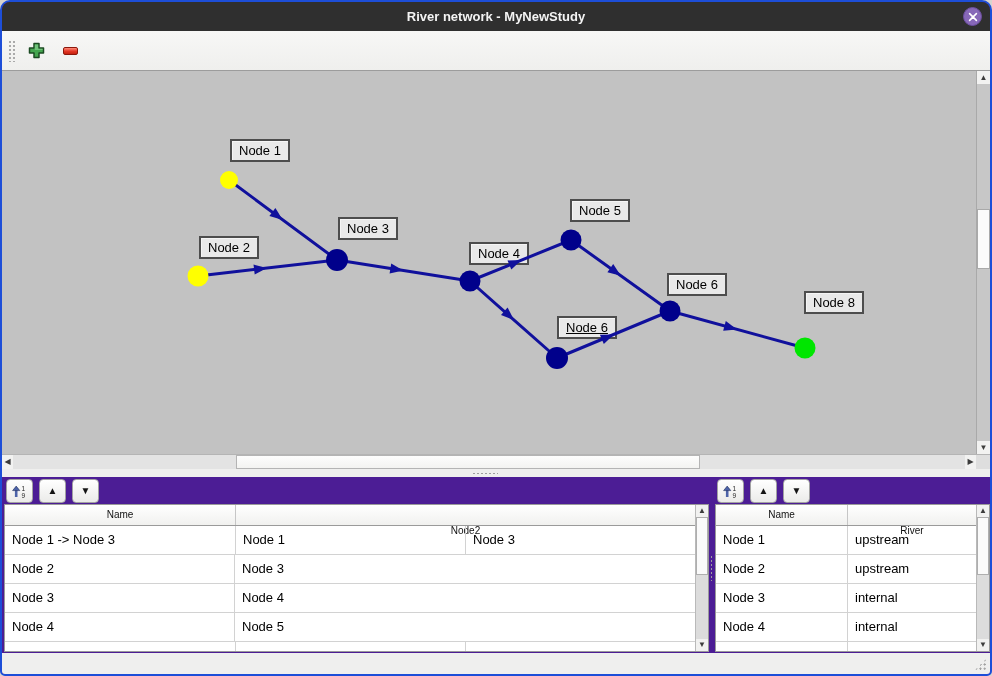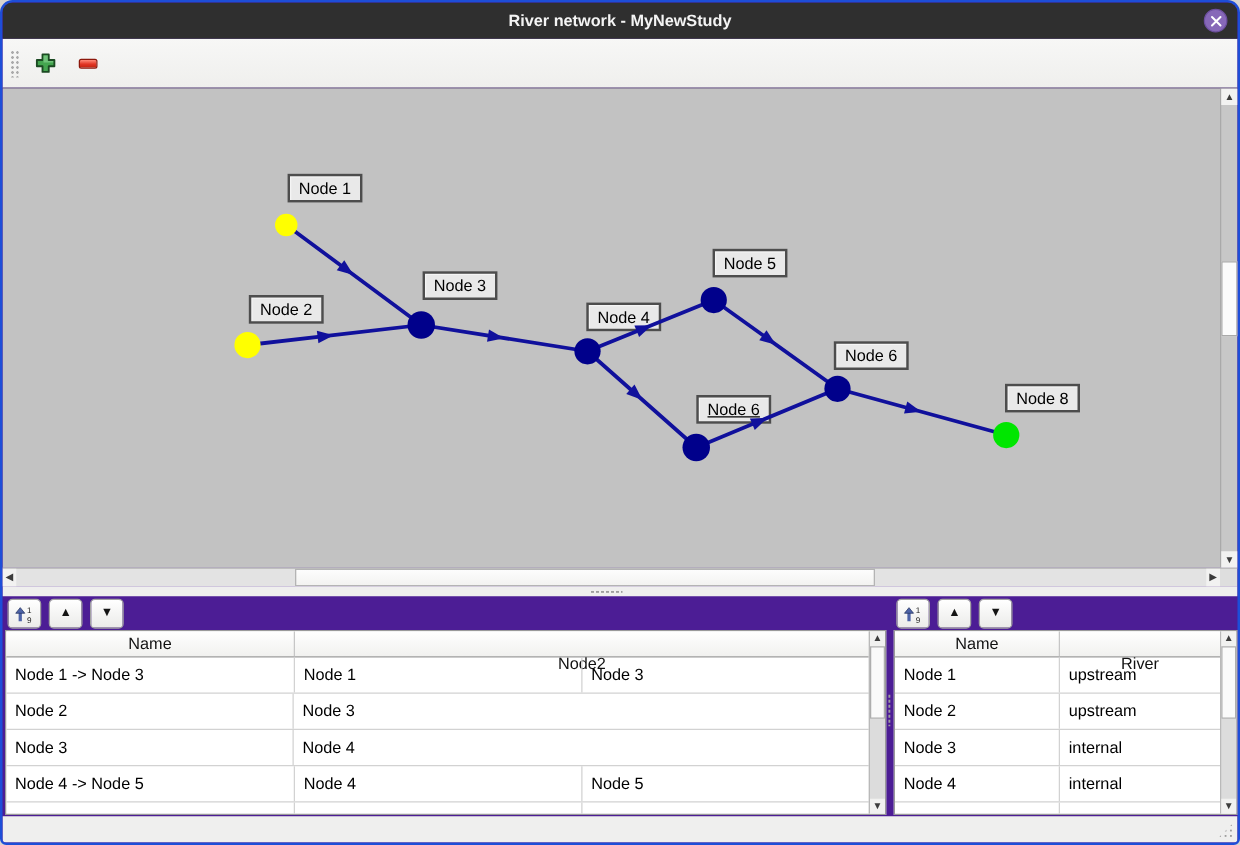--- a/index.html
+++ b/index.html
@@ -53,21 +53,21 @@
   
   .panel.left{width:705px;}
   .panel.right{width:275px;}
   .ptoolbar{height:27px;display:flex;gap:6px;padding:2px 0 0 2px;}
   .pbtn{width:27px;height:24px;border:1px solid #a2a2a2;border-radius:4px;
     background:linear-gradient(#ffffff,#ebebe9);display:flex;align-items:center;justify-content:center;padding:0;cursor:pointer;}
   .tri2{font-size:10px;color:#141414;line-height:1;}
   .table{position:relative;height:148px;border:1px solid #9a9a9a;background:#fff;overflow:hidden;}
   .thead{display:flex;height:21px;width:calc(100% - 13px);
     background:linear-gradient(#ffffff,#f1f1ef);border-bottom:1px solid #9a9a9a;}
-  .th{font-size:13px;color:#111;text-align:center;line-height:20px;border-right:1px solid #c6c6c6;}
+  .th{font-size:10px;color:#111;text-align:center;line-height:20px;border-right:1px solid #c6c6c6;}
   .th:last-child{border-right:none;margin-top:16px;}
   .trow{display:flex;height:29px;width:calc(100% - 13px);border-bottom:1px solid #d2d2d2;}
   .trow.partial{height:9px;border-bottom:none;}
   .td{font-size:13px;color:#000;line-height:28px;padding-left:7px;border-right:1px solid #d2d2d2;
     white-space:nowrap;overflow:hidden;}
   .td:last-child{border-right:none;}
   .lw1{width:231px;}.lw2{width:230px;}.lw3{flex:1;}
   .rw1{width:132px;}.rw2{flex:1;}
   .tscroll{position:absolute;top:0;right:0;width:13px;height:100%;background:#dcdcdc;border-left:1px solid #b9b9b9;}
   .tscroll .top{top:0;left:0;right:0;height:12px;background:#f1f1f0;}
@@ -109,21 +109,21 @@
   <div class="canvas-row">
     <div class="canvas">
       <div id="labels">
           <div class="node-label" style="left: 228px; top: 68px;">Node 1</div>
           <div class="node-label" style="left: 197px; top: 165px;">Node 2</div>
           <div class="node-label" style="left: 336px; top: 146px;">Node 3</div>
           <div class="node-label" style="left: 467px; top: 171px;">Node 4</div>
           <div class="node-label" style="left: 568px; top: 128px;">Node 5</div>
           <div class="node-label" style="left: 555px; top: 245px; text-decoration: underline;">Node 6</div>
           <div class="node-label" style="left: 665px; top: 202px;">Node 6</div>
-          <div class="node-label" style="left: 802px; top: 236px;">Node 8</div>
+          <div class="node-label" style="left: 802px; top: 220px;">Node 8</div>
         </div>
       <svg id="graph-svg" width="974" height="383">
           <line x1="227" y1="109" x2="335" y2="189" stroke="#10109c" stroke-width="3" stroke-linecap="round"></line>
           <line x1="196" y1="205" x2="335" y2="189" stroke="#10109c" stroke-width="3" stroke-linecap="round"></line>
           <line x1="335" y1="189" x2="468" y2="210" stroke="#10109c" stroke-width="3" stroke-linecap="round"></line>
           <line x1="468" y1="210" x2="569" y2="169" stroke="#10109c" stroke-width="3" stroke-linecap="round"></line>
           <line x1="468" y1="210" x2="555" y2="287" stroke="#10109c" stroke-width="3" stroke-linecap="round"></line>
           <line x1="569" y1="169" x2="668" y2="240" stroke="#10109c" stroke-width="3" stroke-linecap="round"></line>
           <line x1="555" y1="287" x2="668" y2="240" stroke="#10109c" stroke-width="3" stroke-linecap="round"></line>
           <line x1="668" y1="240" x2="803" y2="277" stroke="#10109c" stroke-width="3" stroke-linecap="round"></line>
@@ -204,21 +204,20 @@
         </div>
         <div class="trow">
           <div class="td lw2">Node 2</div>
           <div class="td lw3">Node 3</div>
         </div>
         <div class="trow">
           <div class="td lw2">Node 3</div>
           <div class="td lw3">Node 4</div>
         </div>
         <div class="trow">
-          <div class="td lw1">Node 4 -&gt; Node 5</div>
           <div class="td lw2">Node 4</div>
           <div class="td lw3">Node 5</div>
         </div>
         <div class="trow partial">
           <div class="td lw1"></div>
           <div class="td lw2"></div>
           <div class="td lw3"></div>
         </div>
         <div class="tscroll">
           <div class="sbtn top">

